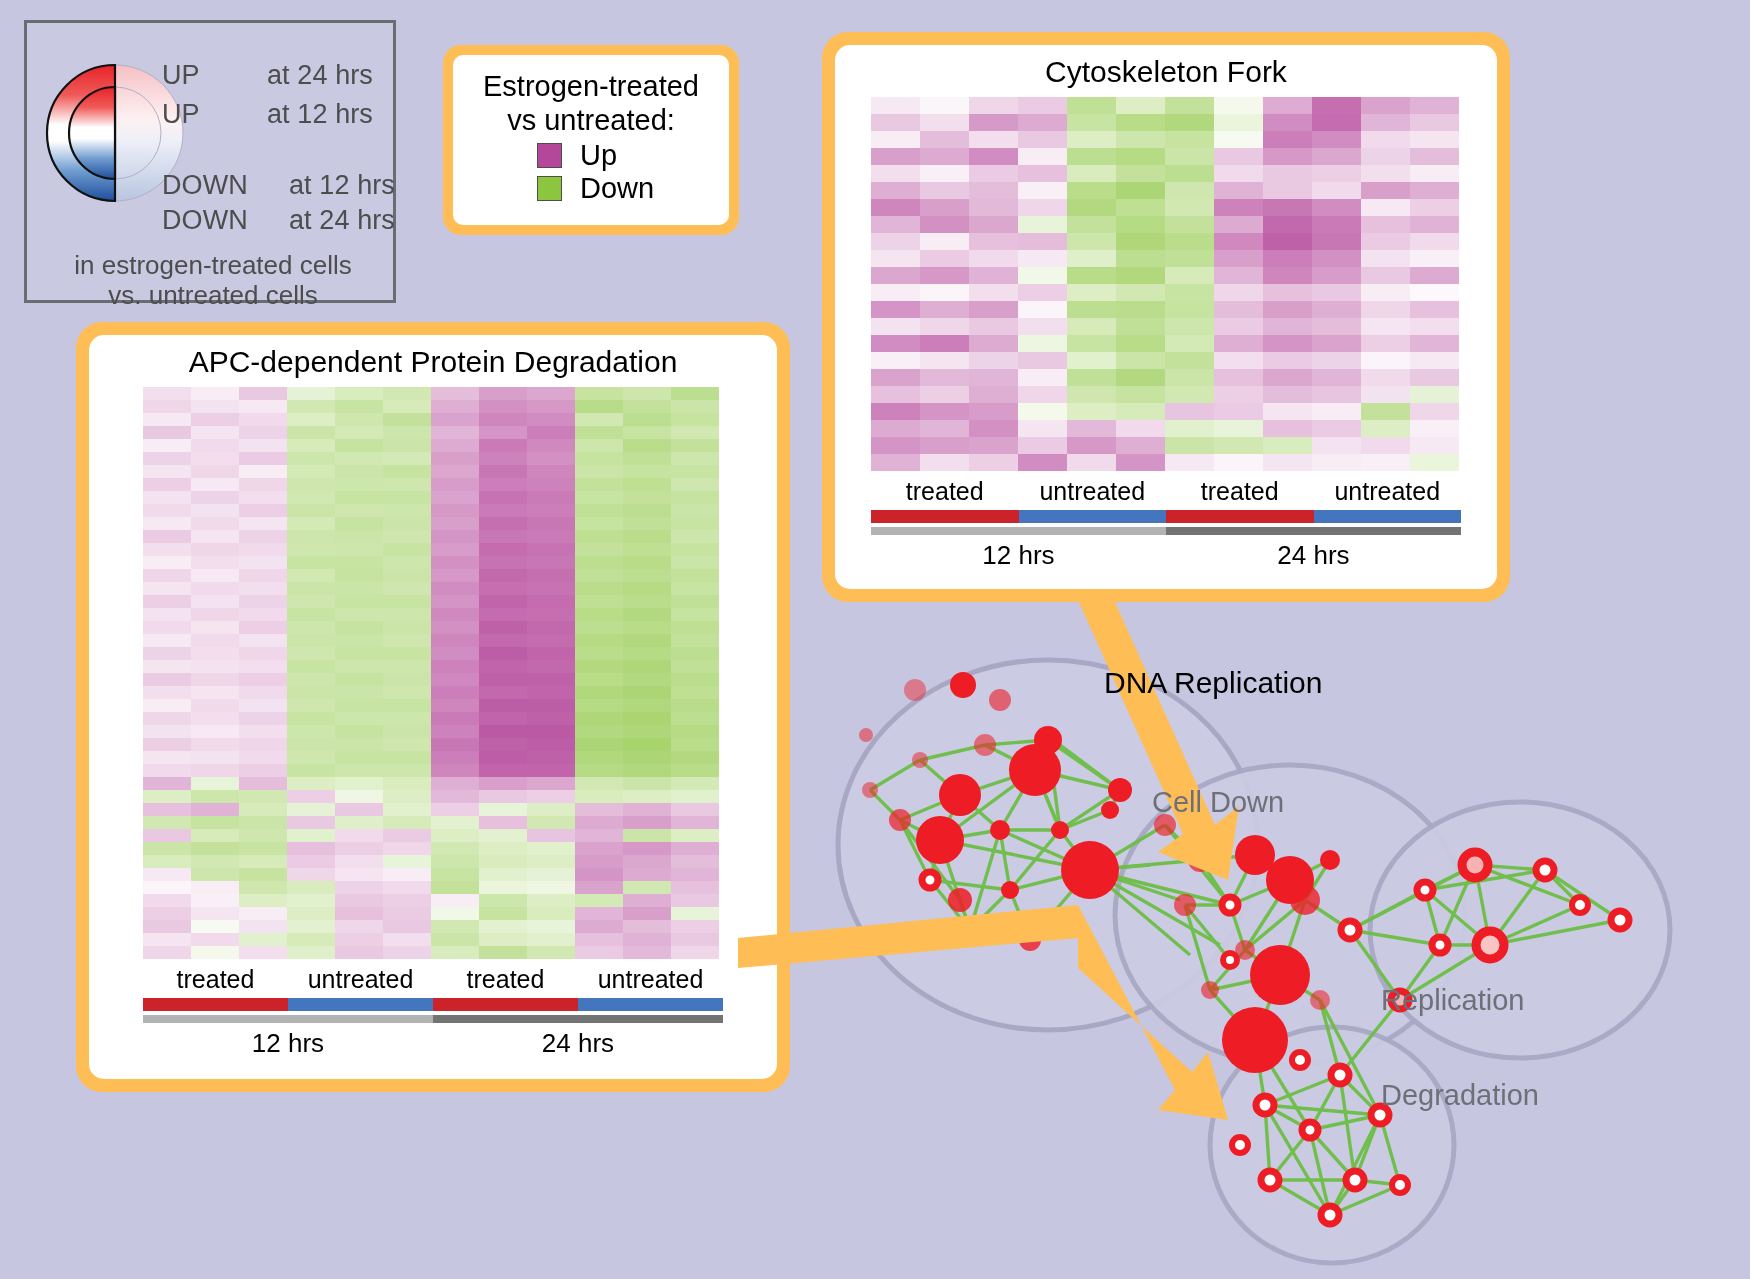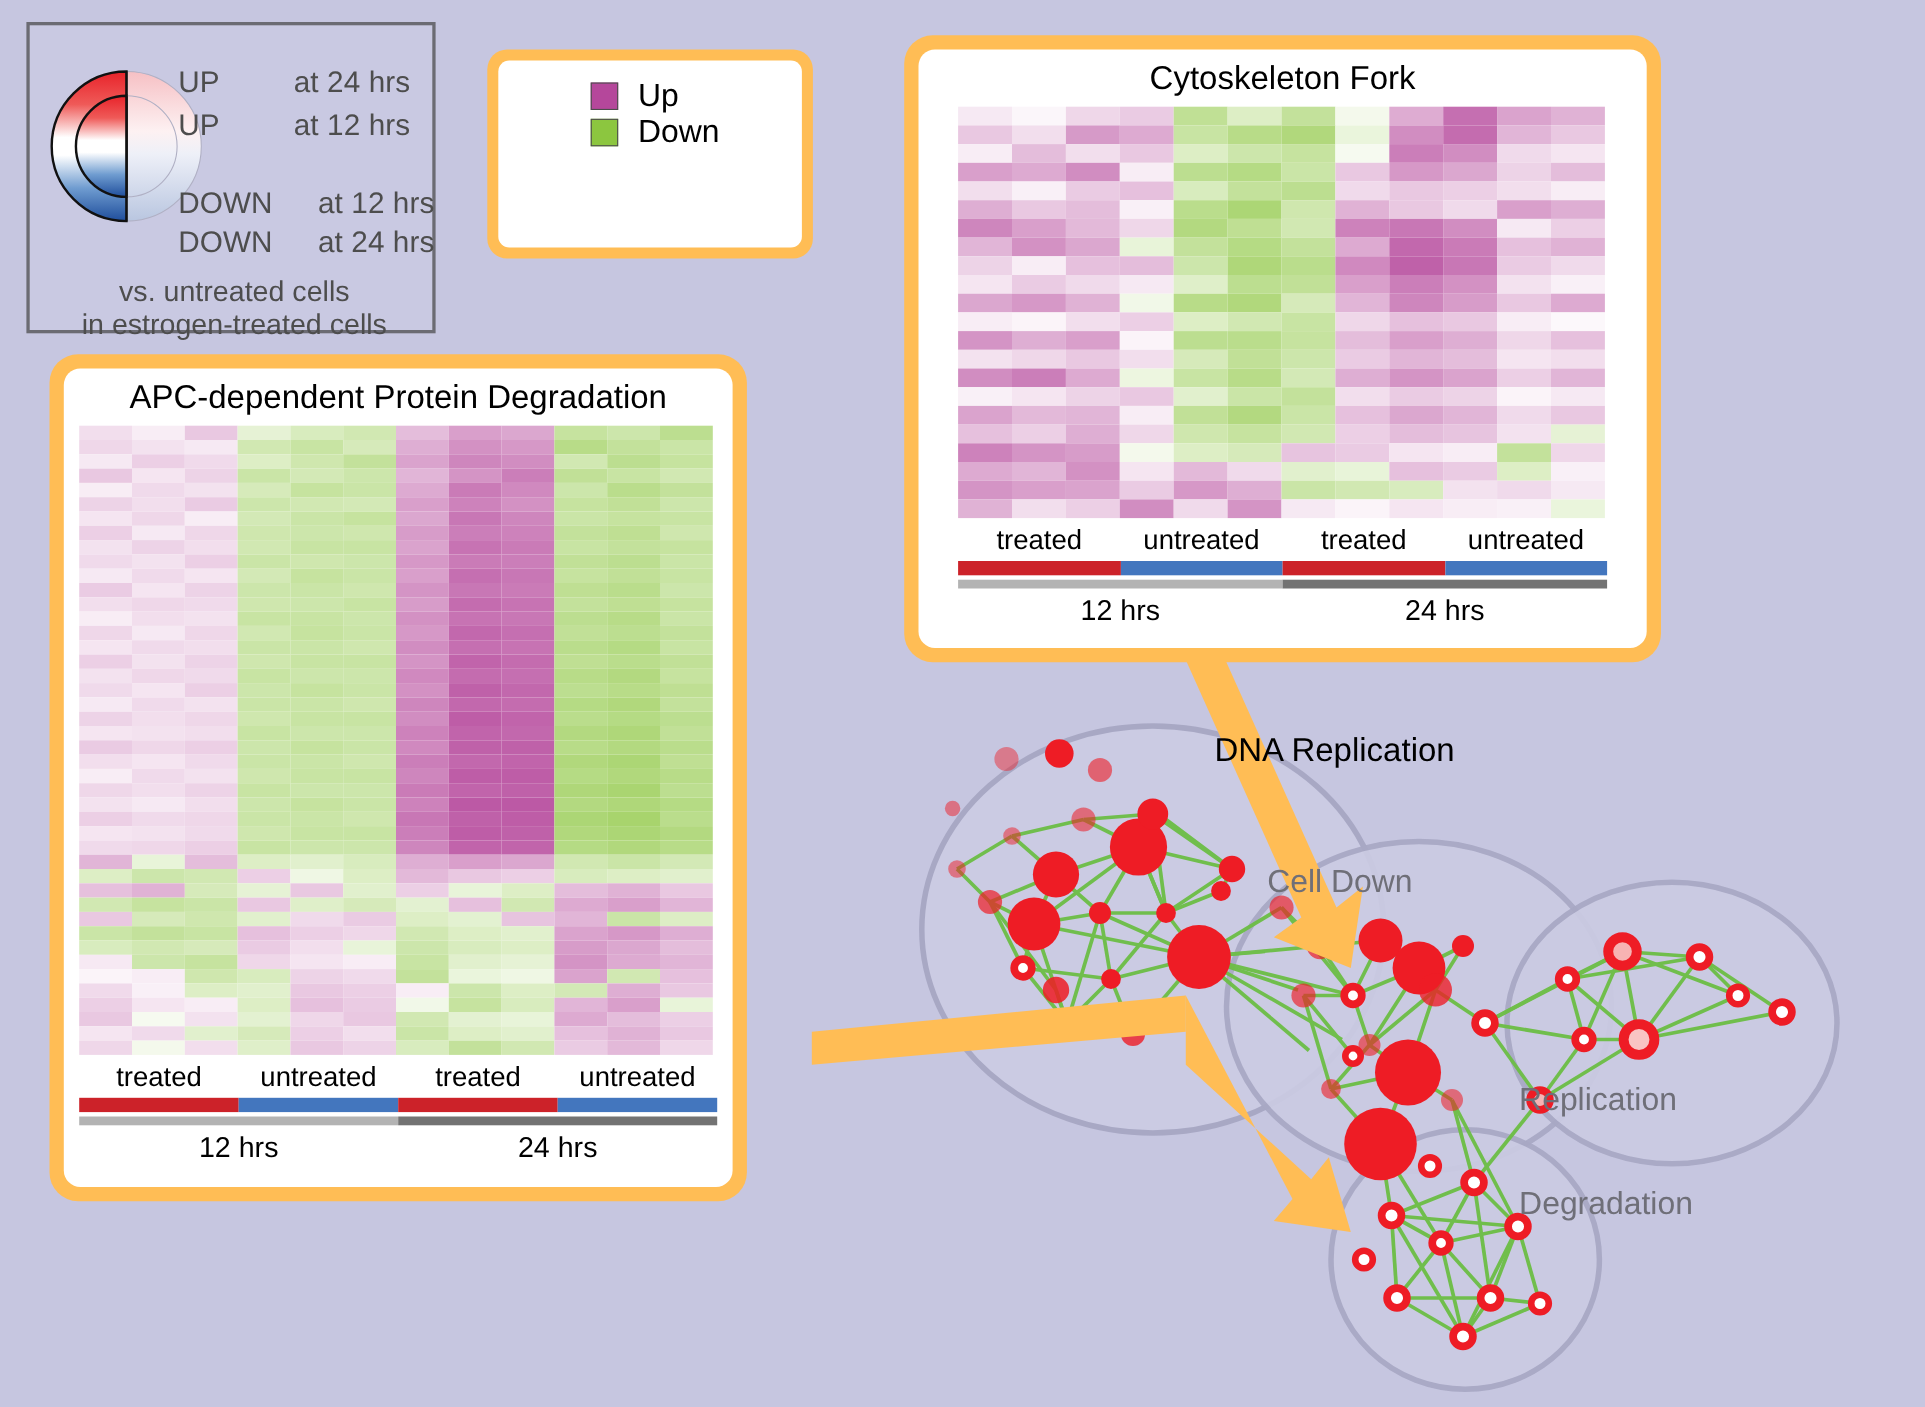--- a/index.html
+++ b/index.html
@@ -66,21 +66,21 @@
 
   .axis-block{ width:100%; }
   .axis-names{ display:grid; grid-template-columns:repeat(4,1fr); }
   .axis-names span{ text-align:center; font-size:25px; color:#000; padding:6px 0 3px; }
   .axis-bar{ display:grid; grid-template-columns:repeat(4,1fr); height:13px; margin-top:1px; }
   .axis-bar2{ display:grid; grid-template-columns:repeat(2,1fr); height:8px; margin-top:4px; }
   .axis-times{ display:grid; grid-template-columns:repeat(2,1fr); }
   .axis-times span{ text-align:center; font-size:26px; color:#000; padding-top:5px; }
 
   #panel-repfork{ left:822px; top:32px; width:688px; height:570px; }
-  #panel-apc    { left:45px;  top:322px; width:634px; height:770px; }
+  #panel-apc    { left:76px;  top:322px; width:714px; height:770px; }
 
   
   #connectors{ position:absolute; left:0; top:0; width:1750px; height:1279px; pointer-events:none; }
 
   
   .net-label{ position:absolute; white-space:nowrap; line-height:1.18; }
   #lbl-dna   { left:1104px; top:665px; font-size:30px; color:#000; }
   #lbl-cc    { left:1152px; top:785px; font-size:29px; color:#6f6f78; }
   #lbl-mt    { left:1381px; top:983px; font-size:29px; color:#6f6f78; text-align:right; }
   #lbl-ub    { left:851px;  top:1050px; font-size:30px; color:#000; }
@@ -121,27 +121,31 @@
   <span class="ck-label" id="ck-up24">UP</span>
   <span class="ck-label" id="ck-at24a">at 24 hrs</span>
   <span class="ck-label" id="ck-up12">UP</span>
   <span class="ck-label" id="ck-at12a">at 12 hrs</span>
   <span class="ck-label" id="ck-down12">DOWN</span>
   <span class="ck-label" id="ck-at12b">at 12 hrs</span>
   <span class="ck-label" id="ck-down24">DOWN</span>
   <span class="ck-label" id="ck-at24b">at 24 hrs</span>
 
   <div id="ck-foot">
+    <div>in estrogen-treated cells</div>
     <div>vs. untreated cells</div>
-    <div>in estrogen-treated cells</div>
   </div>
 </div>
 
 <div id="updown-card">
   <div id="updown-inner">
+    <div id="updown-title">
+      <div>Estrogen-treated</div>
+      <div>vs untreated:</div>
+    </div>
     <div class="ud-row">
       <span class="ud-swatch" id="sw-up" style="background: rgb(181, 71, 155);"></span>
       <span class="ud-text">Up</span>
     </div>
     <div class="ud-row">
       <span class="ud-swatch" id="sw-down" style="background: rgb(140, 198, 63);"></span>
       <span class="ud-text">Down</span>
     </div>
   </div>
 </div>

